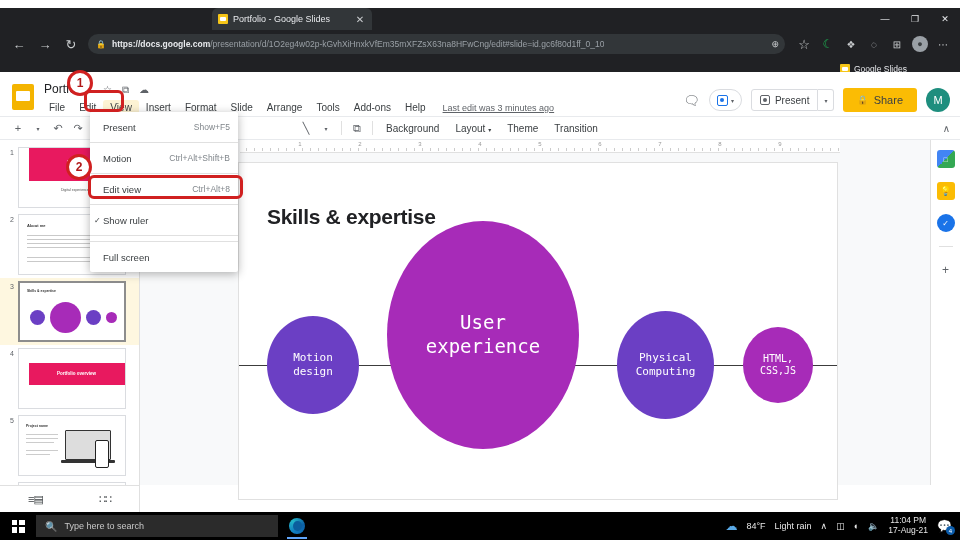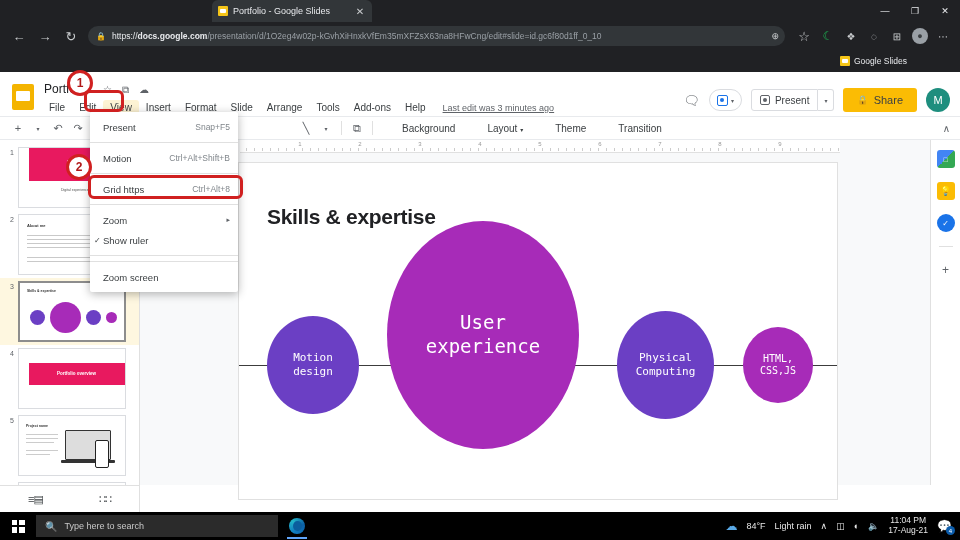--- a/index.html
+++ b/index.html
@@ -4,21 +4,21 @@
 <style>
   * { box-sizing: border-box; margin: 0; padding: 0; }
   body {
     width: 960px; height: 540px;
     font-family: "Liberation Sans", sans-serif;
     background: #202124; overflow: hidden; position: relative;
   }
   #app { width: 960px; height: 540px; position: relative; background: #fff; }
 
   
-  .browser-chrome { position: absolute; left:0; top:0; width:960px; height:72px; background:#202124; }
+  .browser-chrome { position: absolute; left:0; top:8px; width:960px; height:72px; background:#202124; }
   .titlebar { position:relative; height:22px; background:#202124; }
   .tab {
     position:absolute; left:212px; top:0; width:160px; height:22px;
     background:#323639; border-radius:6px 6px 0 0; display:flex; align-items:center; padding:0 6px; gap:5px;
   }
   .tab-favicon { width:10px; height:10px; background:#f5c518; border-radius:1px; flex:none; position:relative; }
   .tab-favicon::after{content:"";position:absolute;left:2px;top:3px;width:6px;height:4px;background:#fff;border-radius:1px;}
   .tab-title { color:#e8eaed; font-size:9px; white-space:nowrap; overflow:hidden; text-overflow:ellipsis; flex:1; }
   .tab-close { color:#c9ccce; font-size:10px; width:12px; text-align:center; cursor:pointer; }
   .win-btns { position:absolute; right:0; top:0; height:22px; display:flex; }
@@ -26,21 +26,21 @@
 
   .navbar { position:absolute; left:0; top:22px; width:960px; height:28px; display:flex; align-items:center; gap:0; padding:0 6px; }
   .nav-ico { width:26px; height:24px; display:flex; align-items:center; justify-content:center; color:#c8cbcd; font-size:13px; cursor:pointer; }
   .omnibox {
     flex:1; height:20px; background:#323639; border-radius:10px; margin:0 6px 0 4px;
     display:flex; align-items:center; padding:0 8px; gap:6px; position:relative;
   }
   .lock { font-size:8px; color:#c8cbcd; }
   .url { font-size:8.5px; color:#9aa0a6; white-space:nowrap; overflow:hidden; }
   .url b { color:#e8eaed; font-weight:700; }
-  .url .scheme { color:#e8eaed; }
+  .url .scheme { color:#e8eaed;font-weight:bold; }
   .omni-right { position:absolute; right:6px; display:flex; gap:8px; color:#c8cbcd; font-size:9px; }
   .nav-right { display:flex; align-items:center; gap:1px; }
   .ext-dot { width:22px; height:22px; border-radius:50%; display:flex; align-items:center; justify-content:center; font-size:10px; color:#c8cbcd; }
   .avatar-btn { width:16px;height:16px;border-radius:50%;background:#9aa0a6;display:flex;align-items:center;justify-content:center;color:#3c4043;font-size:9px;}
 
   .bookmarks { position:absolute; left:0; top:50px; width:960px; height:22px; display:flex; align-items:center; padding-left:840px; }
   .bm { display:flex; align-items:center; gap:4px; color:#e8eaed; font-size:8.5px; cursor:pointer; }
   .bm-ico { width:10px; height:10px; background:#f5c518; border-radius:1px; position:relative; flex:none; }
   .bm-ico::after{content:"";position:absolute;left:2px;top:3px;width:6px;height:4px;background:#fff;border-radius:1px;}
 
@@ -69,21 +69,21 @@
   .present-btn { border:1px solid #dadce0; border-radius:3px 0 0 3px; height:22px; display:flex; align-items:center; gap:5px; padding:0 8px; font-size:10px; color:#3c4043; cursor:pointer; }
   .sq-dark { width:10px;height:10px;border:1.3px solid #5f6368;border-radius:2px;position:relative;}
   .sq-dark::after{content:"";position:absolute;left:2px;top:2px;width:4px;height:4px;background:#5f6368;border-radius:50%;}
   .present-caret { border:1px solid #dadce0; border-left:none; border-radius:0 3px 3px 0; height:22px; width:16px; display:flex; align-items:center; justify-content:center; cursor:pointer; }
   .share-btn { background:#fbbc04; border-radius:3px; height:24px; display:flex; align-items:center; gap:5px; padding:0 14px; font-size:11px; color:#3c4043; font-weight:500; cursor:pointer; }
   .acct { width:24px;height:24px;border-radius:50%;background:#1e8e7e;color:#fff;display:flex;align-items:center;justify-content:center;font-size:11px;font-weight:500;cursor:pointer;}
 
   .gs-toolbar { position:absolute; left:0; top:44px; width:960px; height:24px; border-top:1px solid #e8eaed; border-bottom:1px solid #e8eaed; display:flex; align-items:center; padding:0 8px; gap:0; }
   .tb-ico { width:20px; height:20px; display:flex; align-items:center; justify-content:center; color:#5f6368; font-size:11px; cursor:pointer; }
   .tb-sep { width:1px; height:14px; background:#e0e0e0; margin:0 5px; }
-  .tb-txt { font-size:10px; color:#3c4043; padding:2px 8px; border-radius:3px; cursor:pointer;margin-left:16px; }
+  .tb-txt { font-size:10px; color:#3c4043; padding:2px 8px; border-radius:3px; cursor:pointer; }
   .tb-collapse { position:absolute; right:10px; color:#5f6368; font-size:10px; cursor:pointer; }
 
   
   .filmstrip { position:absolute; left:0; top:68px; width:140px; height:345px; background:#fff; border-right:1px solid #e0e0e0; overflow:hidden; padding-top:4px; }
   .slide-row { display:flex; gap:4px; padding:3px 6px 3px 2px; align-items:flex-start; }
   .slide-row.sel { background:#fef7e0; }
   .slide-num { width:12px; text-align:right; font-size:7px; color:#5f6368; padding-top:2px; flex:none; }
   .slide-thumb { width:108px; height:61px; background:#fff; border:1px solid #dadce0; position:relative; overflow:hidden; flex:none; }
   .slide-row.sel .slide-thumb { border:2px solid #8d8d8d; }
 
@@ -478,45 +478,41 @@
       <div class="rail-ico" style="background:#fbbc04;color:#fff;font-size:9px;">💡</div>
       <div class="rail-ico" style="background:#1a73e8;color:#fff;border-radius:50%;font-size:8px;">✓</div>
       <div class="rail-sep"></div>
       <div class="rail-ico" style="color:#5f6368;font-size:12px;">+</div>
     </div>
   </div>
 
   <div class="vmenu">
     <div class="vrow">
       <span class="vlabel">Present</span>
-      <span class="vshort">Snap+F5</span>
+      <span class="vshort">Show+F5</span>
     </div>
     <div class="vdiv"></div>
     <div class="vrow">
       <span class="vlabel">Motion</span>
       <span class="vshort">Ctrl+Alt+Shift+B</span>
     </div>
     <div class="vdiv"></div>
     <div class="vrow">
-      <span class="vlabel">Grid https</span>
+      <span class="vlabel">Edit view</span>
       <span class="vshort">Ctrl+Alt+8</span>
     </div>
     <div class="vdiv"></div>
-    <div class="vrow">
-      <span class="vlabel">Zoom</span>
-      <span class="vsub">▸</span>
-    </div>
     <div class="vrow">
       <span class="vcheck">✓</span>
       <span class="vlabel">Show ruler</span>
     </div>
     <div class="vdiv"></div>
     <div class="vdiv"></div>
     <div class="vrow">
-      <span class="vlabel">Zoom screen</span>
+      <span class="vlabel">Full screen</span>
     </div>
   </div>
 
   <div class="anno-box" style="left:84px; top:90px; width:40px; height:22px;"></div>
   <div class="anno-circle" style="left:67px; top:70px;">1</div>
 
   <div class="anno-box" style="left:88px; top:175px; width:155px; height:24px;"></div>
   <div class="anno-circle" style="left:66px; top:154px;">2</div>
 
   <div class="taskbar">

